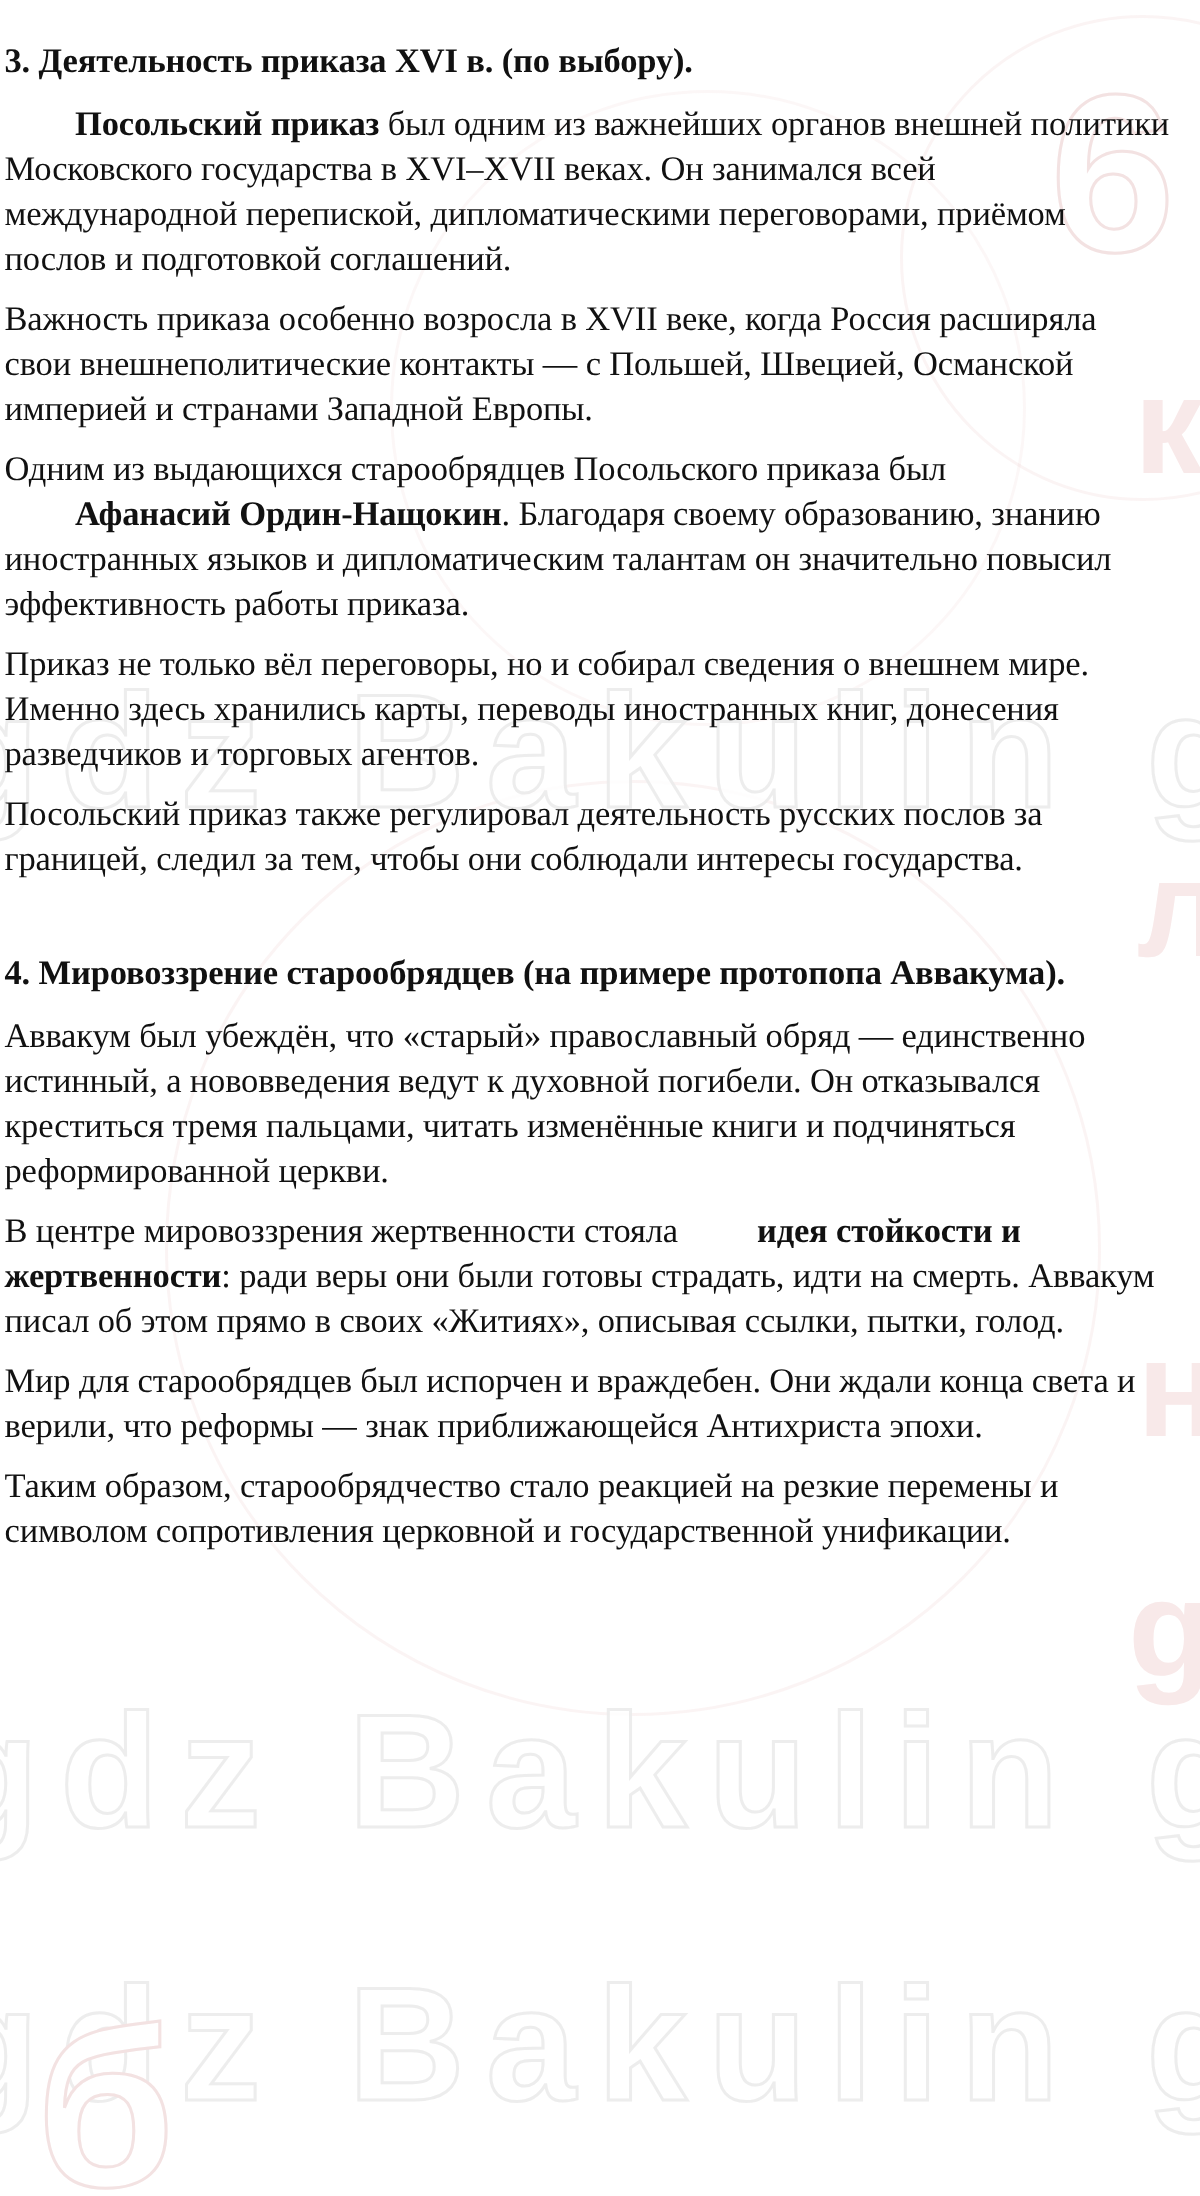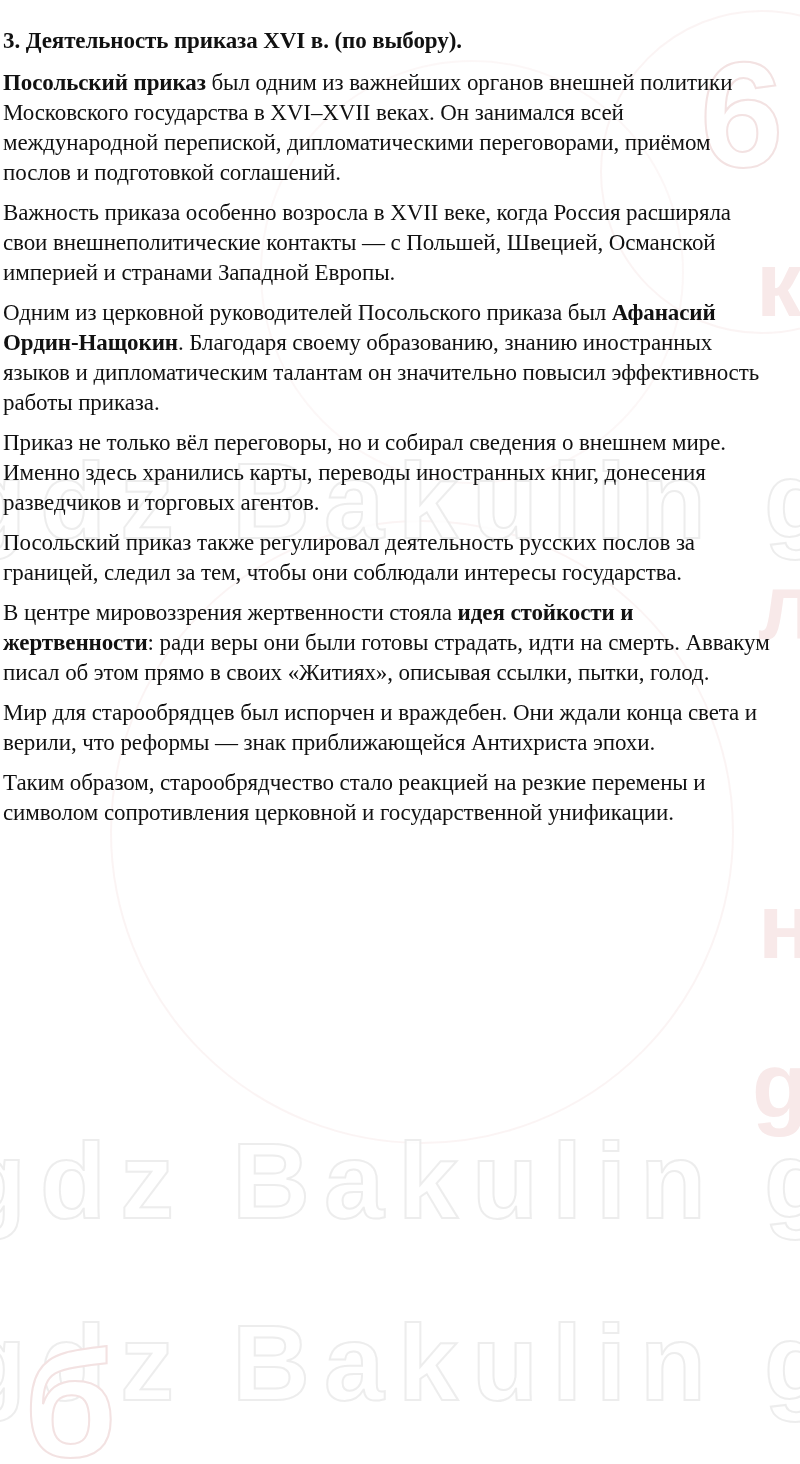--- a/index.html
+++ b/index.html
@@ -30,21 +30,21 @@
   .doc{
     position:relative;z-index:1;
     padding:26px 20px 0 3px;
     font-family:"Liberation Serif","DejaVu Serif",serif;
     font-size:23px;line-height:30px;color:#111;
     letter-spacing:-0.1px;
   }
   .doc h2{font-size:23px;line-height:30px;font-weight:700;margin:0 0 12px;}
   .doc h2.gap-above{margin-top:46px;}
   .doc p{margin:0 0 10px;}
-  .doc strong{font-weight:700;}
+  .doc strong{font-weight:700;margin-left:47px;}
 </style>
 </head>
 <body>
 
 <div class="page">
 
   <div class="wm" aria-hidden="true">
     <div class="wm-circle wm-c1"></div>
     <div class="wm-circle wm-c2"></div>
     <div class="wm-circle wm-c3"></div>
@@ -61,31 +61,33 @@
 
   <main class="doc">
 
     <section>
       <h2>3. Деятельность приказа XVI в. (по выбору).</h2>
 
       <p><strong>Посольский приказ</strong><span> был одним из важнейших органов внешней политики Московского государства в XVI–XVII веках. Он занимался всей международной перепиской, дипломатическими переговорами, приёмом послов и подготовкой соглашений.</span></p>
 
       <p><span>Важность приказа особенно возросла в XVII веке, когда Россия расширяла свои внешнеполитические контакты — с Польшей, Швецией, Османской империей и странами Западной Европы.</span></p>
 
-      <p><span>Одним из церковной руководителей Посольского приказа был </span><strong>Афанасий Ордин-Нащокин</strong><span>. Благодаря своему образованию, знанию иностранных языков и дипломатическим талантам он значительно повысил эффективность работы приказа.</span></p>
+      <p><span>Одним из выдающихся старообрядцев Посольского приказа был </span><strong>Афанасий Ордин-Нащокин</strong><span>. Благодаря своему образованию, знанию иностранных языков и дипломатическим талантам он значительно повысил эффективность работы приказа.</span></p>
 
       <p><span>Приказ не только вёл переговоры, но и собирал сведения о внешнем мире. Именно здесь хранились карты, переводы иностранных книг, донесения разведчиков и торговых агентов.</span></p>
 
       <p><span>Посольский приказ также регулировал деятельность русских послов за границей, следил за тем, чтобы они соблюдали интересы государства.</span></p>
 
     </section>
 
     <section>
+      <h2 class="gap-above">4. Мировоззрение старообрядцев (на примере протопопа Аввакума).</h2>
 
 
+      <p><span>Аввакум был убеждён, что «старый» православный обряд — единственно истинный, а нововведения ведут к духовной погибели. Он отказывался креститься тремя пальцами, читать изменённые книги и подчиняться реформированной церкви.</span></p>
 
       <p><span>В центре мировоззрения жертвенности стояла </span><strong>идея стойкости и жертвенности</strong><span>: ради веры они были готовы страдать, идти на смерть. Аввакум писал об этом прямо в своих «Житиях», описывая ссылки, пытки, голод.</span></p>
 
 
       <p><span>Мир для старообрядцев был испорчен и враждебен. Они ждали конца света и верили, что реформы — знак приближающейся Антихриста эпохи.</span></p>
 
 
       <p><span>Таким образом, старообрядчество стало реакцией на резкие перемены и символом сопротивления церковной и государственной унификации.</span></p>
     </section>
 

